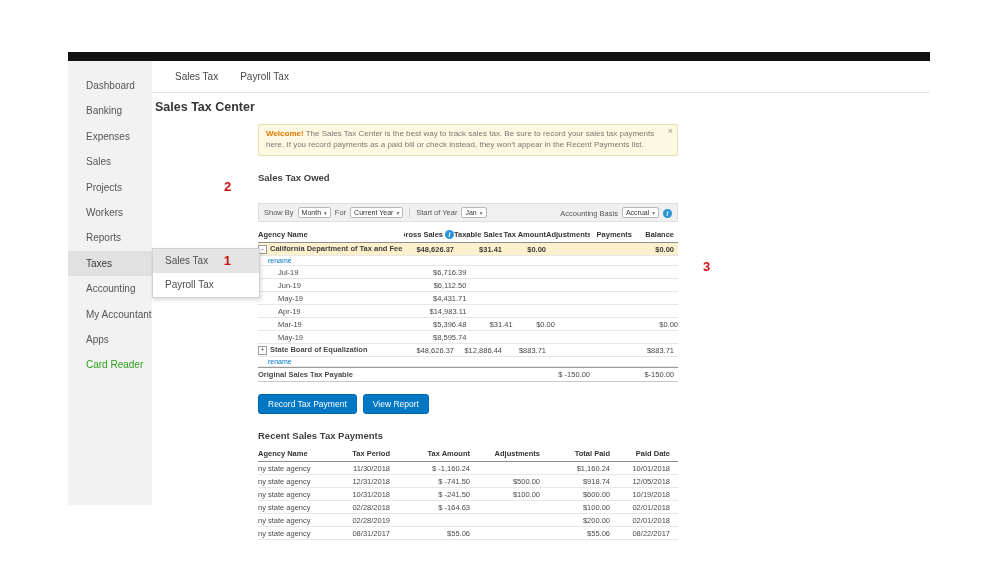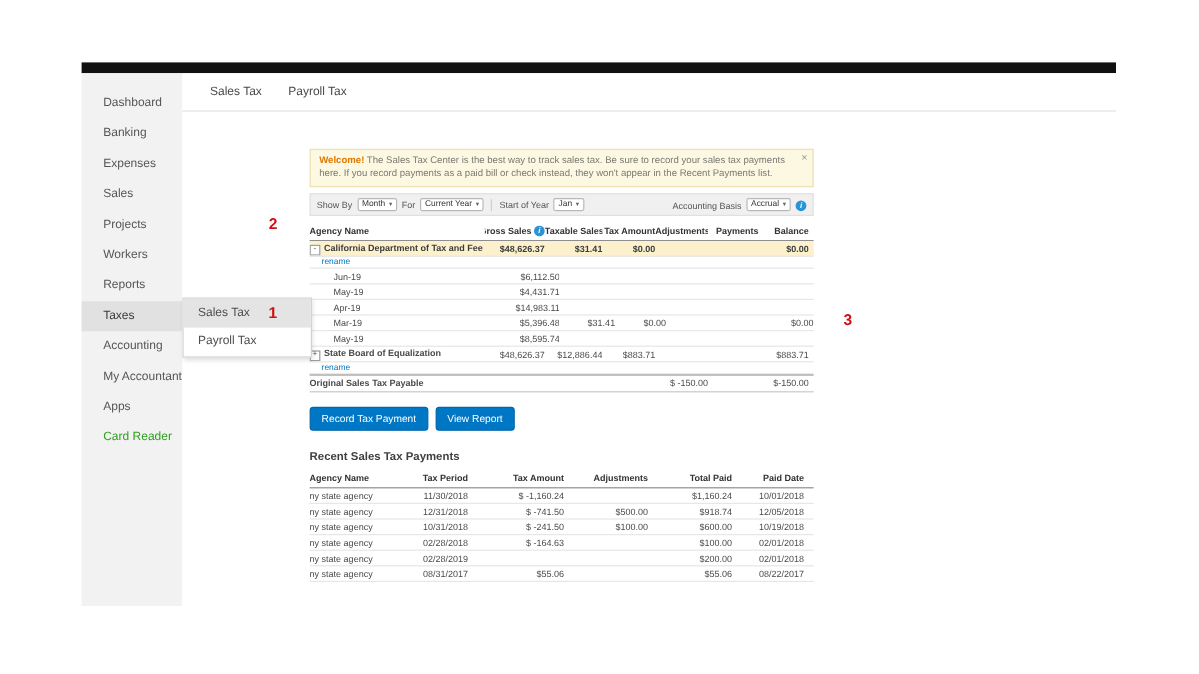--- a/index.html
+++ b/index.html
@@ -13,21 +13,21 @@
   .side-item.green{color:#2ca01c;}
   .main{flex:1;position:relative;background:#fff;}
   .tabbar{height:31px;border-bottom:1px solid #e2e2e2;display:flex;align-items:center;padding-left:23px;gap:22px;}
   .tab{font-size:10px;color:#484848;cursor:pointer;}
   .page-title{font-size:12.5px;font-weight:bold;color:#353535;margin:7px 0 0 3px;}
   .content{position:absolute;left:106px;top:63px;width:420px;}
   .banner{position:relative;background:#fcf8e2;border:1px solid #ece1b2;padding:4px 18px 5px 7px;font-size:8px;line-height:10.5px;color:#7a7a72;}
   .banner-hl{color:#e07800;font-weight:bold;}
   .banner-close{position:absolute;top:1px;right:4px;font-size:9px;color:#999;cursor:pointer;}
   .sec-title{font-size:9.5px;font-weight:bold;color:#3f3f3f;margin-top:16px;}
-  .toolbar{margin-top:5px;background:#f0f0f0;border:1px solid #e0e0e0;height:17px;display:flex;align-items:center;gap:4px;padding:0 5px;font-size:7.5px;color:#555;}
+  .toolbar{margin-top:20px;background:#f0f0f0;border:1px solid #e0e0e0;height:17px;display:flex;align-items:center;gap:4px;padding:0 5px;font-size:7.5px;color:#555;}
   .dd{display:inline-flex;align-items:center;gap:3px;background:#fff;border:1px solid #b9b9b9;border-radius:2px;padding:1px 3px;font-size:7px;color:#333;cursor:pointer;white-space:nowrap;}
   .caret{font-size:5.5px;color:#666;}
   .tb-sep{width:1px;height:10px;background:#cfcfcf;margin:0 2px;}
   .tb-right{margin-left:auto;display:flex;align-items:flex-end;gap:4px;}
   .info-icon{display:inline-block;width:9px;height:9px;border-radius:50%;background:#2a94d6;color:#fff;font-size:6.5px;line-height:9px;text-align:center;font-style:italic;font-weight:bold;cursor:pointer;flex-shrink:0;}
   .thead,.trow{display:flex;align-items:center;font-size:7.5px;color:#4a4a4a;}
   .thead{font-weight:bold;color:#333;border-bottom:1px solid #8e8e8e;height:15px;margin-top:5px;}
   .trow{border-bottom:1px solid #e7e7e7;height:12px;}
   .trow.hl{background:#fdf1cd;font-weight:bold;color:#3c3c3c;}
   .trow.total{border-top:1px solid #9a9a9a;border-bottom:1px solid #c9c9c9;height:13px;}
@@ -76,29 +76,31 @@
       <div class="side-item">My Accountant</div>
       <div class="side-item">Apps</div>
       <div class="side-item green">Card Reader</div>
     </div>
 
     <div class="main">
       <div class="tabbar">
         <span class="tab">Sales Tax</span>
         <span class="tab">Payroll Tax</span>
       </div>
+      <div class="page-title">Sales Tax Center</div>
 
       <div class="content">
 
         <div class="banner">
           <span class="banner-close">×</span>
           <span class="banner-hl">Welcome!</span>
           <span>The Sales Tax Center is the best way to track sales tax. Be sure to record your sales tax payments here. If you record payments as a paid bill or check instead, they won't appear in the Recent Payments list.</span>
         </div>
 
+        <div class="sec-title">Sales Tax Owed</div>
 
         <div class="toolbar">
           <span>Show By</span>
           <span class="dd">
               <span>Month</span>
               <span class="caret">▾</span>
             </span>
           <span>For</span>
           <span class="dd">
               <span>Current Year</span>
@@ -140,20 +142,29 @@
           <span class="c c4 n">$0.00</span>
           <span class="c c5 n"></span>
           <span class="c c6 n"></span>
           <span class="c c7 n">$0.00</span>
         </div>
         <div class="rename-row">
             <a>rename</a>
           </div>
 
         <div class="trow">
+          <span class="c c1 month">Jul-19</span>
+          <span class="c c2 n">$6,716.39</span>
+          <span class="c c3 n"></span>
+          <span class="c c4 n"></span>
+          <span class="c c5 n"></span>
+          <span class="c c6 n"></span>
+          <span class="c c7 n"></span>
+        </div>
+        <div class="trow">
           <span class="c c1 month">Jun-19</span>
           <span class="c c2 n">$6,112.50</span>
           <span class="c c3 n"></span>
           <span class="c c4 n"></span>
           <span class="c c5 n"></span>
           <span class="c c6 n"></span>
           <span class="c c7 n"></span>
         </div>
         <div class="trow">
           <span class="c c1 month">May-19</span>

